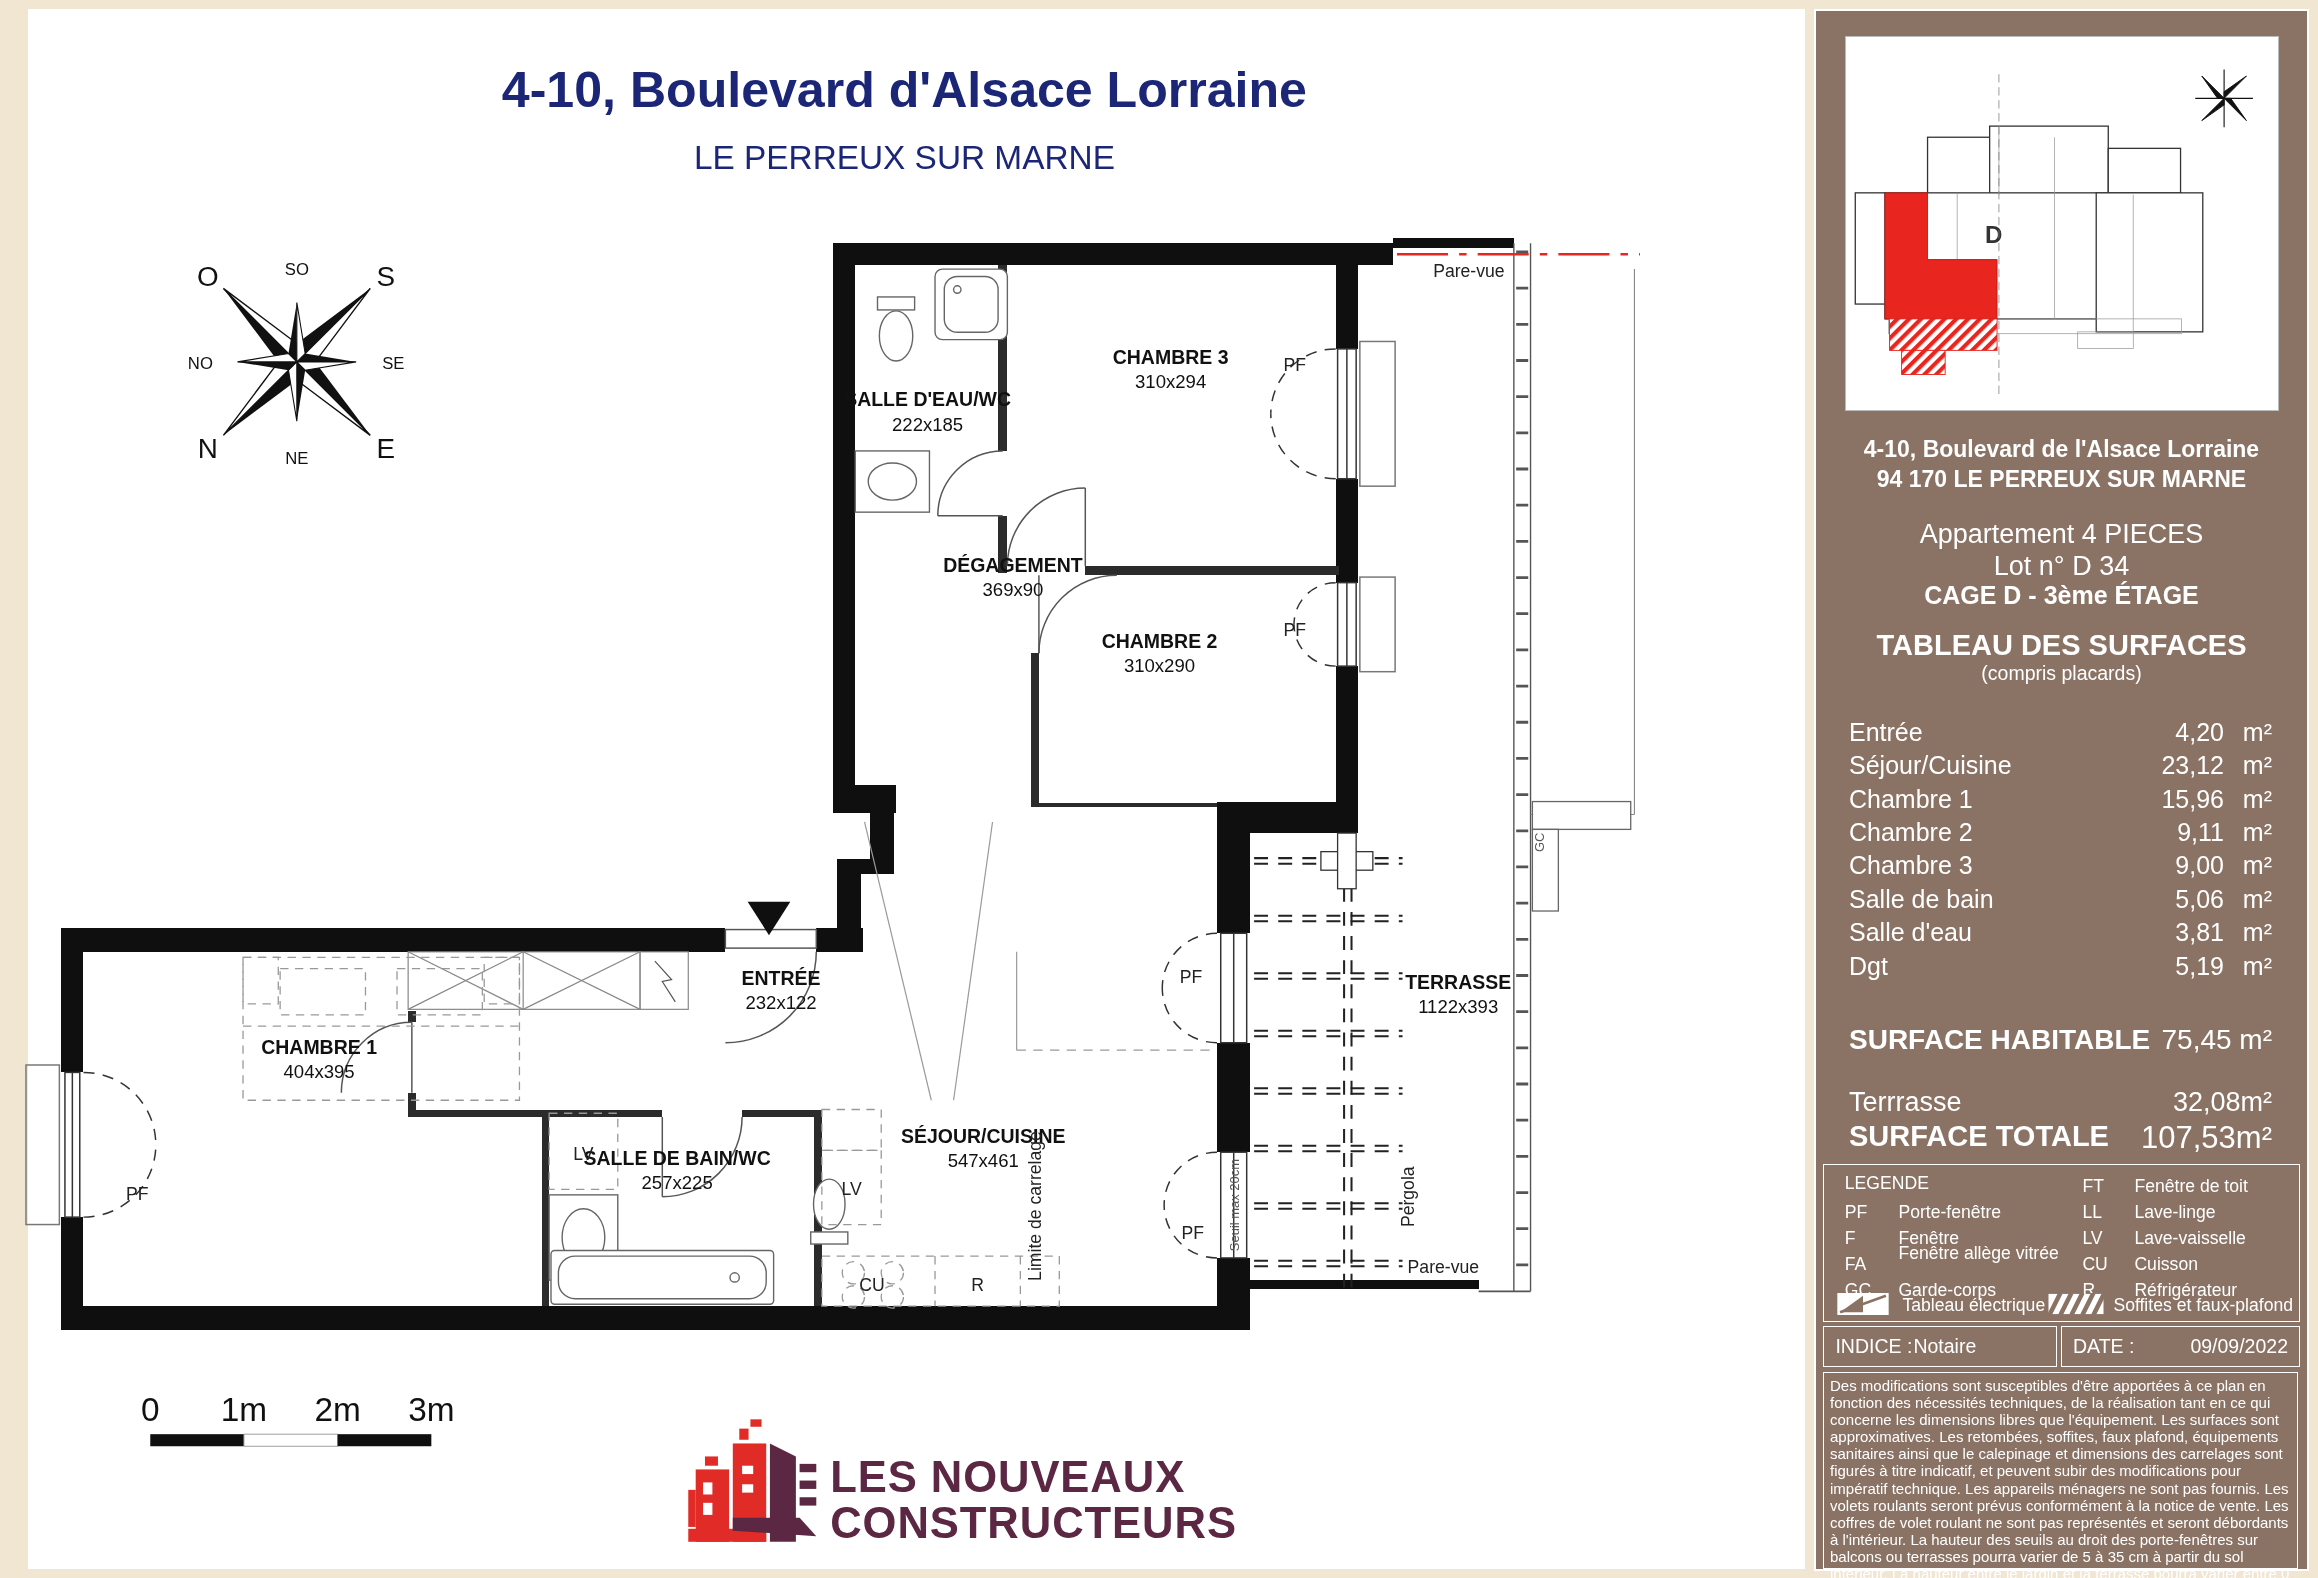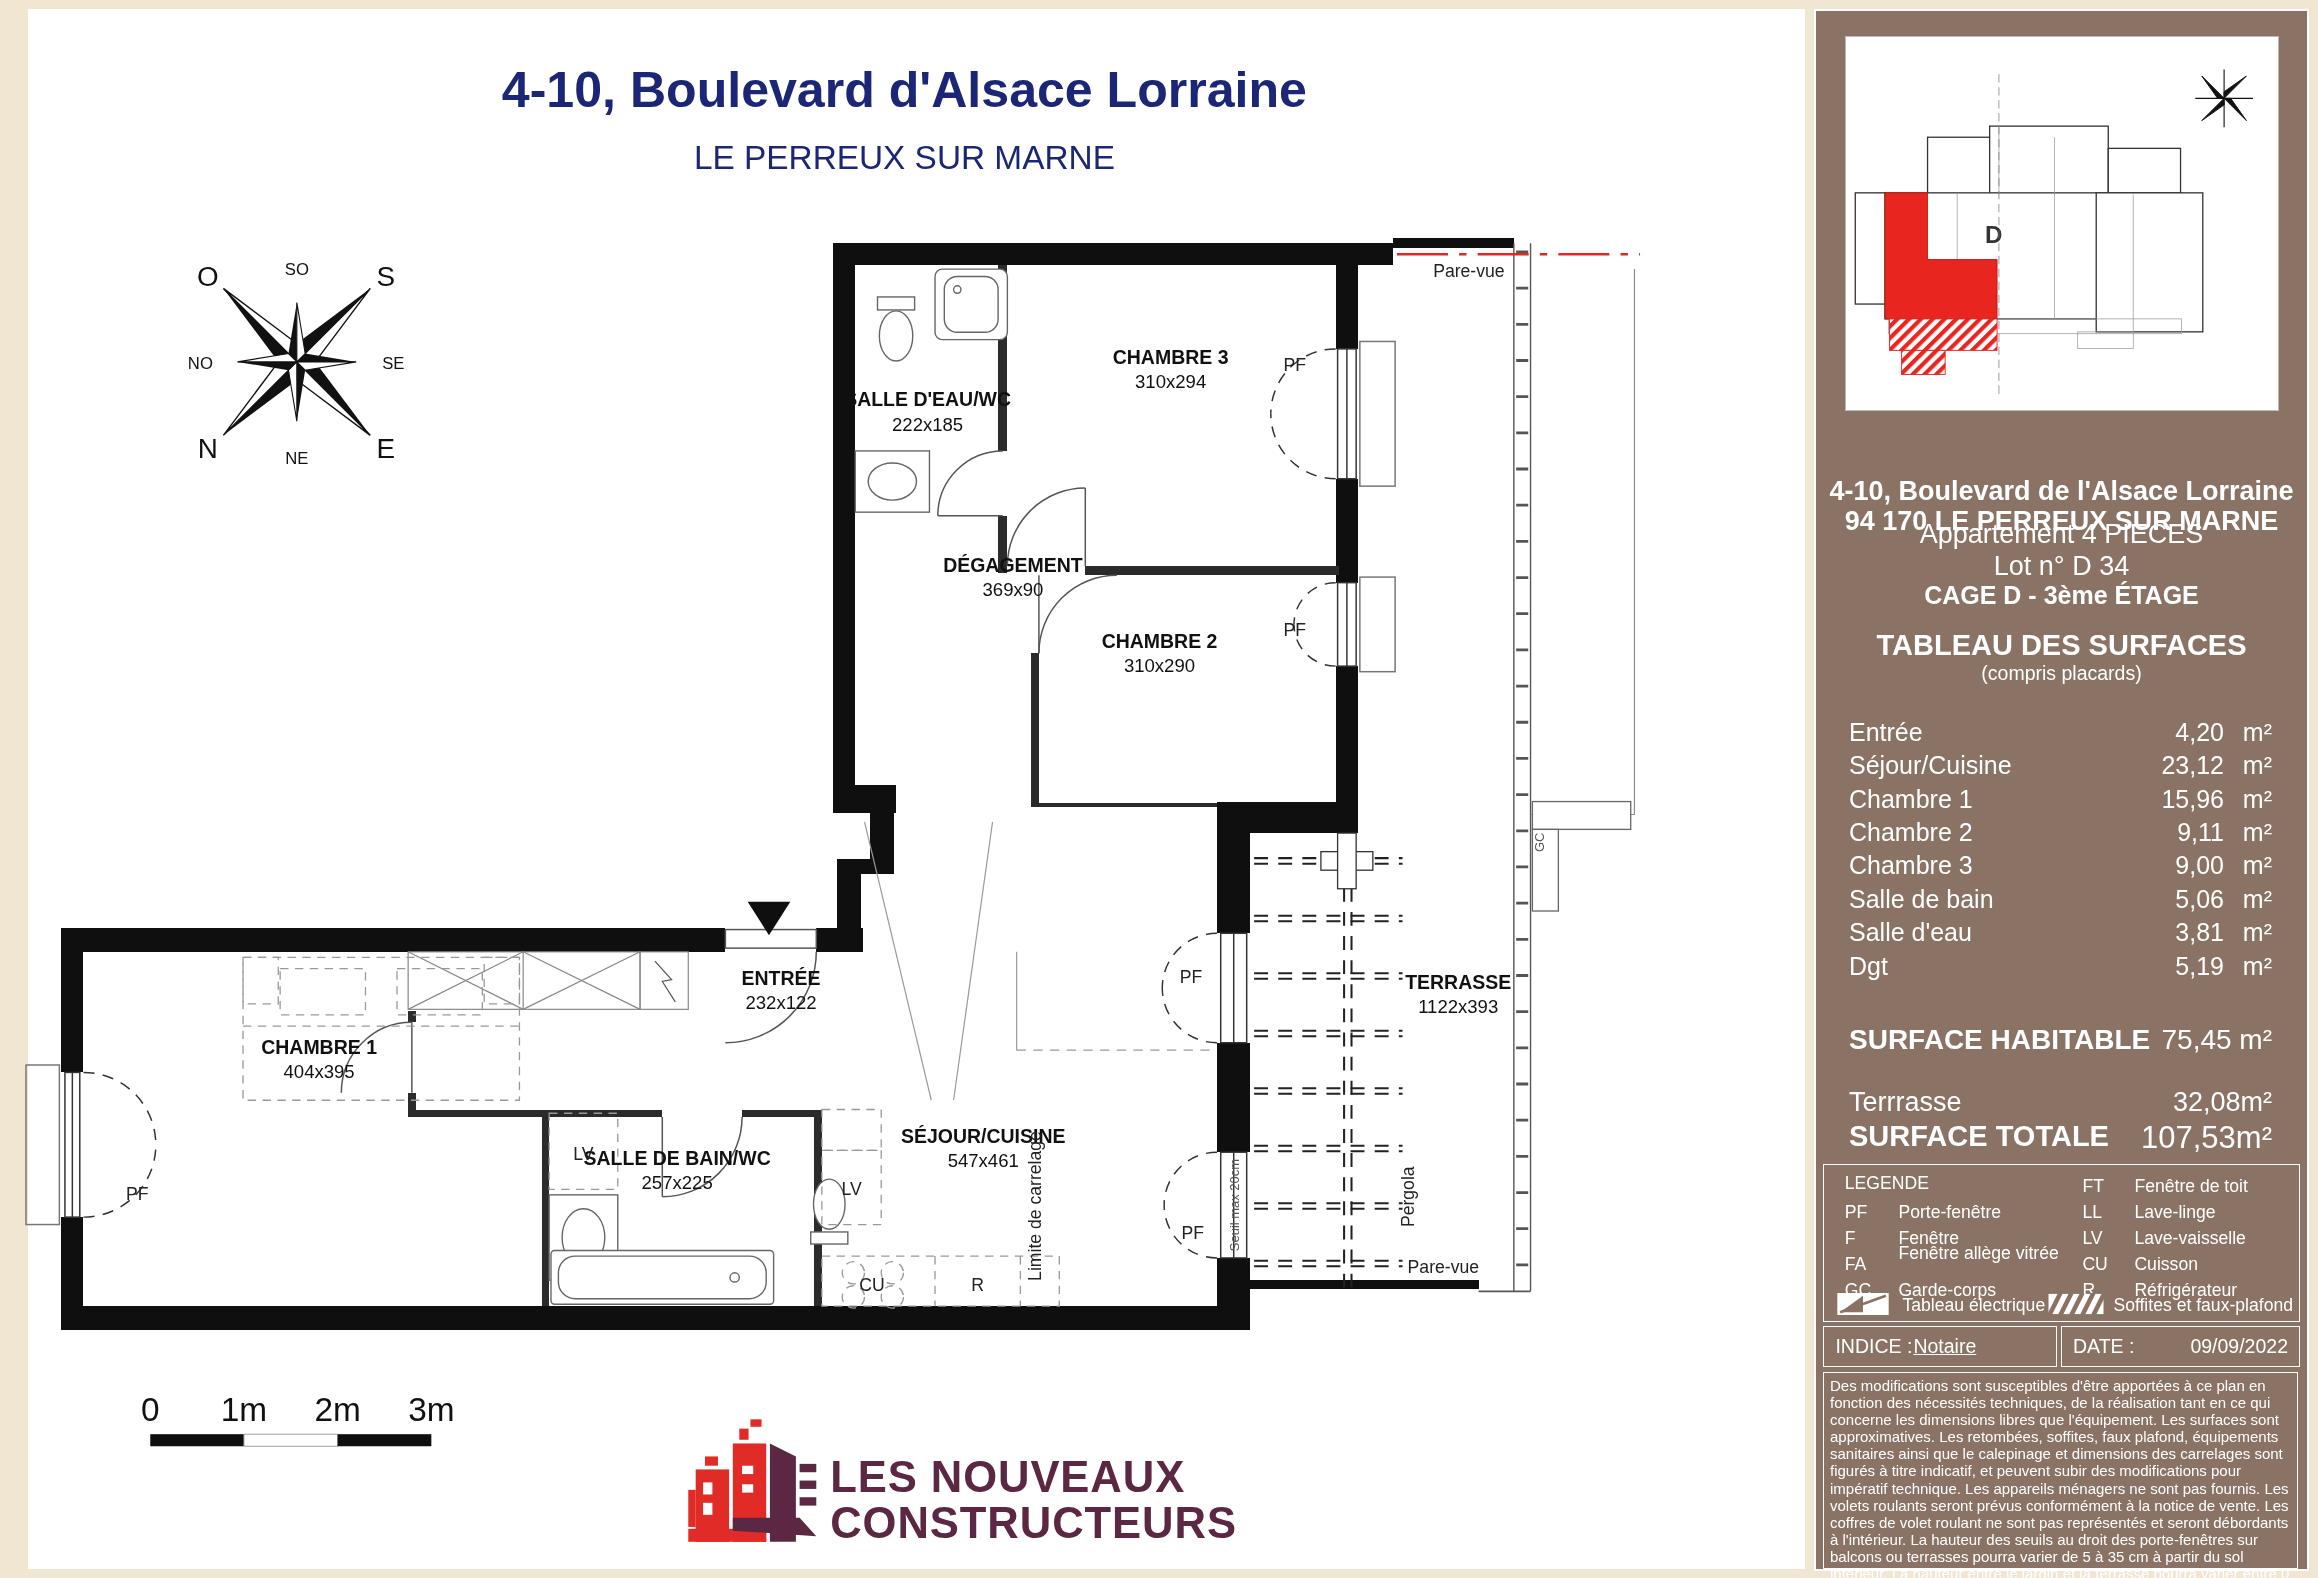--- a/index.html
+++ b/index.html
@@ -18,21 +18,21 @@
   .tiny{font-size:14px;fill:#555;}
   .cmp{font-size:30px;fill:#111;}
   .cmps{font-size:18px;fill:#111;}
   .sc{font-size:36px;fill:#111;}
   .logotxt{font-size:47px;font-weight:bold;fill:#5b2742;letter-spacing:1px;}
   
   #sidebar{left:1814px;top:9.3px;width:495px;height:1562px;background:#8a7365;
            border:2.8px solid #ffffff;box-sizing:border-box;color:#fff;}
   #keyplan{left:29px;top:25px;width:432px;height:373px;background:#fff;border:0.9px solid #bbb;}
   .ctr{width:100%;text-align:center;}
-  .adr{font-size:27px;font-weight:bold;margin-top:40px;}
+  .adr{font-size:23px;font-weight:bold;}
   .apt{font-size:27px;}
   .aptb{font-size:25px;font-weight:bold;}
   .tabt{font-size:29px;font-weight:bold;}
   .tabs{font-size:19.5px;}
   .srow{left:33px;width:423px;height:33px;display:flex;font-size:25px;}
   .srow .lab{flex:1;text-align:left;}
   .srow .val{width:93px;text-align:right;}
   .srow .unit{width:48px;text-align:right;}
   .trow{left:33px;width:423px;display:flex;}
   .trow .lab{flex:1;}
@@ -485,21 +485,21 @@
           <line x1="26" y1="24" x2="38" y2="0"></line>
             <line x1="38" y1="24" x2="50" y2="0"></line>
           <line x1="50" y1="24" x2="62" y2="0"></line>
         </g>
       </svg>
       <span class="lg" style="left:289px;top:130px;">Soffites et faux-plafond</span>
     </div>
 
     <div class="abs" id="indicebox">
       <span class="lg" style="left:11px;top:7.4px;">INDICE :</span>
-      <span class="lg" style="left:89px;top:7.4px;text-decoration:underline;">Notaire</span>
+      <span class="lg" style="left:89px;top:7.4px;">Notaire</span>
     </div>
     <div class="abs" id="datebox">
       <span class="lg" style="left:11px;top:7.4px;">DATE :</span>
       <span class="lg" style="right:11px;top:7.4px;">09/09/2022</span>
     </div>
 
     <div class="abs" id="discbox">Des modifications sont susceptibles d'être apportées à ce plan en fonction des nécessités techniques, de la réalisation tant en ce qui concerne les dimensions libres que l'équipement. Les surfaces sont approximatives. Les retombées, soffites, faux plafond, équipements sanitaires ainsi que le calepinage et dimensions des carrelages sont figurés à titre indicatif, et peuvent subir des modifications pour impératif technique. Les appareils ménagers ne sont pas fournis.  Les volets roulants seront prévus conformément à la notice de vente. Les coffres de volet roulant ne sont pas représentés et seront débordants à l'intérieur. La hauteur des seuils au droit des porte-fenêtres sur balcons ou terrasses pourra varier de 5 à 35 cm à partir du sol intérieur. La hauteur entre le jardin et la terrasse pourra varier entre 0 et 60 cm. Les jardins ne seront pas nécessairement plats et pourront comporter des talus et des pentes.</div>
   </div>
 </div>
 

